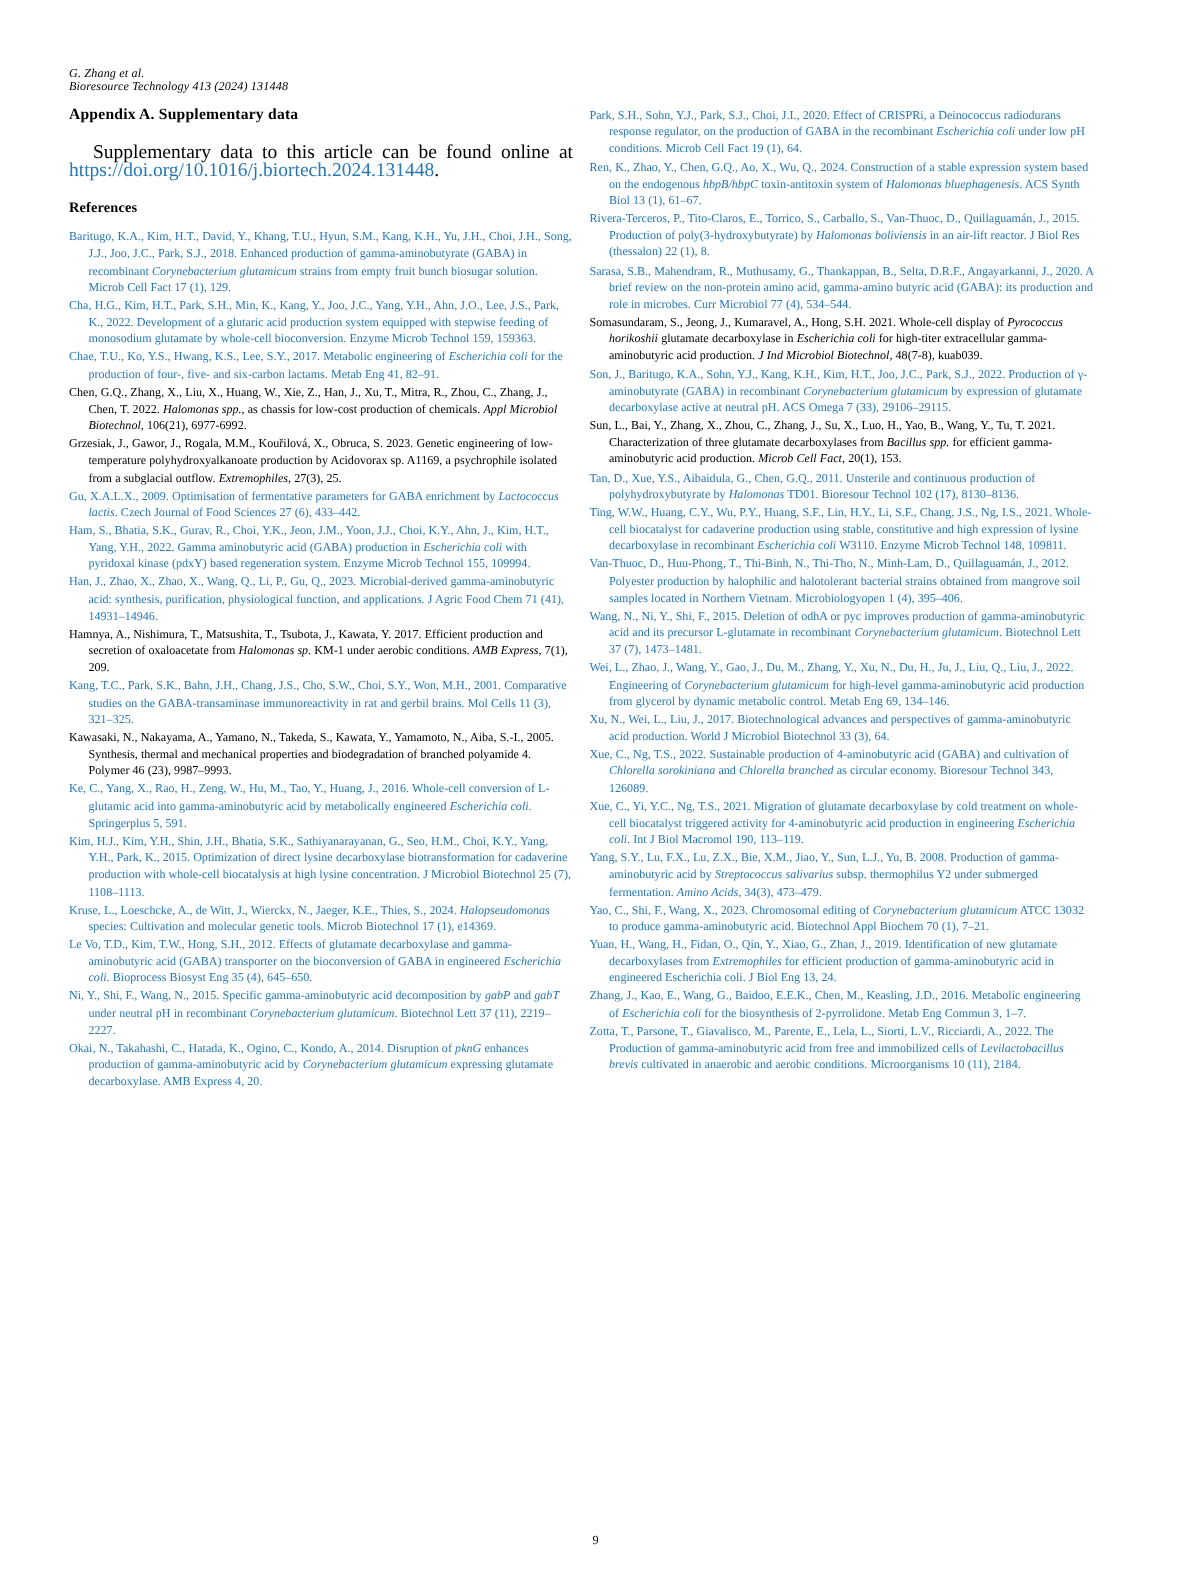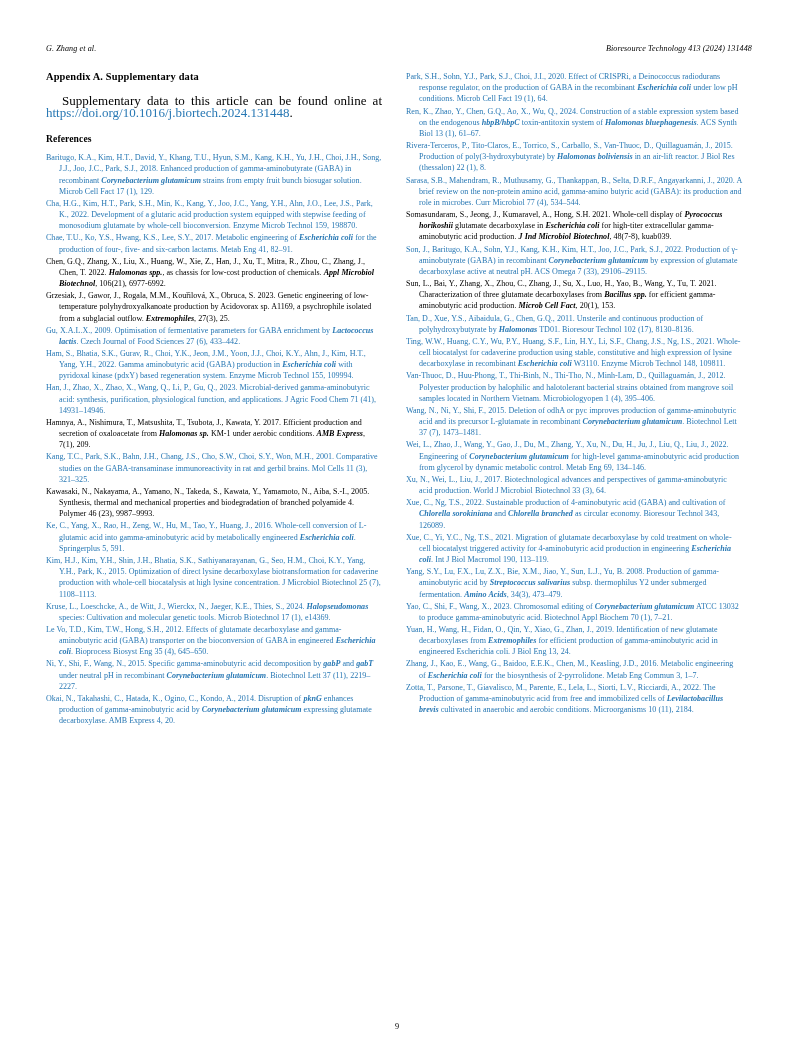--- a/index.html
+++ b/index.html
@@ -27,28 +27,29 @@
   
   .running-head {
     display: flex;
     justify-content: space-between;
     align-items: baseline;
     font-style: italic;
     font-size: 8.1px;
     letter-spacing: 0.1px;
     margin-bottom: 16px;
     height: 11px;
+    flex-direction: column;
   }
   .rh-left { white-space: nowrap; }
   .rh-right { white-space: nowrap; text-align: right; }
 
   
   .columns {
     display: flex;
-    gap: 24px;
+    gap: 11px;
     align-items: flex-start;
   }
   .col {
     width: 336px;
     flex: 0 0 336px;
   }
 
   
   .appendix-title {
     font-weight: bold;
@@ -81,21 +82,21 @@
     font-size: 8.05px;
     line-height: 11.2px;
     padding-left: 13px;
     text-indent: -13px;
     margin: 0 0 0.9px 0;
     text-align: left;
     word-spacing: 0.1px;
   }
   .ref.link { color: #2878b4; }
   .ref.plain { color: #000000; }
-  .ref i, .ref em { font-style: italic; font-weight: bold; }
+  .ref i, .ref em { font-style: italic; }
 
   a.doi {
     color: #2878b4;
     text-decoration: none;
   }
 
   
   .footer {
     position: absolute;
     left: 0;
@@ -121,21 +122,21 @@
     <div class="col">
 
       <h2 class="appendix-title">Appendix A. Supplementary data</h2>
 
       <p class="appendix-para"><span>Supplementary data to this article can be found online at </span><a class="doi" href="#">https://doi.org/10.1016/j.biortech.2024.131448</a><span>.</span></p>
 
       <h2 class="refs-title">References</h2>
 
       <ul class="ref-list" id="ref-list-left">
           <li class="ref link">Baritugo, K.A., Kim, H.T., David, Y., Khang, T.U., Hyun, S.M., Kang, K.H., Yu, J.H., Choi, J.H., Song, J.J., Joo, J.C., Park, S.J., 2018. Enhanced production of gamma-aminobutyrate (GABA) in recombinant <i>Corynebacterium glutamicum</i> strains from empty fruit bunch biosugar solution. Microb Cell Fact 17 (1), 129.</li>
-          <li class="ref link">Cha, H.G., Kim, H.T., Park, S.H., Min, K., Kang, Y., Joo, J.C., Yang, Y.H., Ahn, J.O., Lee, J.S., Park, K., 2022. Development of a glutaric acid production system equipped with stepwise feeding of monosodium glutamate by whole-cell bioconversion. Enzyme Microb Technol 159, 198870.</li>
+          <li class="ref link">Cha, H.G., Kim, H.T., Park, S.H., Min, K., Kang, Y., Joo, J.C., Yang, Y.H., Ahn, J.O., Lee, J.S., Park, K., 2022. Development of a glutaric acid production system equipped with stepwise feeding of monosodium glutamate by whole-cell bioconversion. Enzyme Microb Technol 159, 159363.</li>
           <li class="ref link">Chae, T.U., Ko, Y.S., Hwang, K.S., Lee, S.Y., 2017. Metabolic engineering of <i>Escherichia coli</i> for the production of four-, five- and six-carbon lactams. Metab Eng 41, 82–91.</li>
           <li class="ref plain">Chen, G.Q., Zhang, X., Liu, X., Huang, W., Xie, Z., Han, J., Xu, T., Mitra, R., Zhou, C., Zhang, J., Chen, T. 2022. <i>Halomonas spp.</i>, as chassis for low-cost production of chemicals. <i>Appl Microbiol Biotechnol</i>, 106(21), 6977-6992.</li>
           <li class="ref plain">Grzesiak, J., Gawor, J., Rogala, M.M., Kouřilová, X., Obruca, S. 2023. Genetic engineering of low-temperature polyhydroxyalkanoate production by Acidovorax sp. A1169, a psychrophile isolated from a subglacial outflow. <i>Extremophiles</i>, 27(3), 25.</li>
           <li class="ref link">Gu, X.A.L.X., 2009. Optimisation of fermentative parameters for GABA enrichment by <i>Lactococcus lactis</i>. Czech Journal of Food Sciences 27 (6), 433–442.</li>
           <li class="ref link">Ham, S., Bhatia, S.K., Gurav, R., Choi, Y.K., Jeon, J.M., Yoon, J.J., Choi, K.Y., Ahn, J., Kim, H.T., Yang, Y.H., 2022. Gamma aminobutyric acid (GABA) production in <i>Escherichia coli</i> with pyridoxal kinase (pdxY) based regeneration system. Enzyme Microb Technol 155, 109994.</li>
           <li class="ref link">Han, J., Zhao, X., Zhao, X., Wang, Q., Li, P., Gu, Q., 2023. Microbial-derived gamma-aminobutyric acid: synthesis, purification, physiological function, and applications. J Agric Food Chem 71 (41), 14931–14946.</li>
           <li class="ref plain">Hamnya, A., Nishimura, T., Matsushita, T., Tsubota, J., Kawata, Y. 2017. Efficient production and secretion of oxaloacetate from <i>Halomonas sp.</i> KM-1 under aerobic conditions. <i>AMB Express</i>, 7(1), 209.</li>
           <li class="ref link">Kang, T.C., Park, S.K., Bahn, J.H., Chang, J.S., Cho, S.W., Choi, S.Y., Won, M.H., 2001. Comparative studies on the GABA-transaminase immunoreactivity in rat and gerbil brains. Mol Cells 11 (3), 321–325.</li>
           <li class="ref plain">Kawasaki, N., Nakayama, A., Yamano, N., Takeda, S., Kawata, Y., Yamamoto, N., Aiba, S.-I., 2005. Synthesis, thermal and mechanical properties and biodegradation of branched polyamide 4. Polymer 46 (23), 9987–9993.</li>
           <li class="ref link">Ke, C., Yang, X., Rao, H., Zeng, W., Hu, M., Tao, Y., Huang, J., 2016. Whole-cell conversion of L-glutamic acid into gamma-aminobutyric acid by metabolically engineered <i>Escherichia coli</i>. Springerplus 5, 591.</li>

